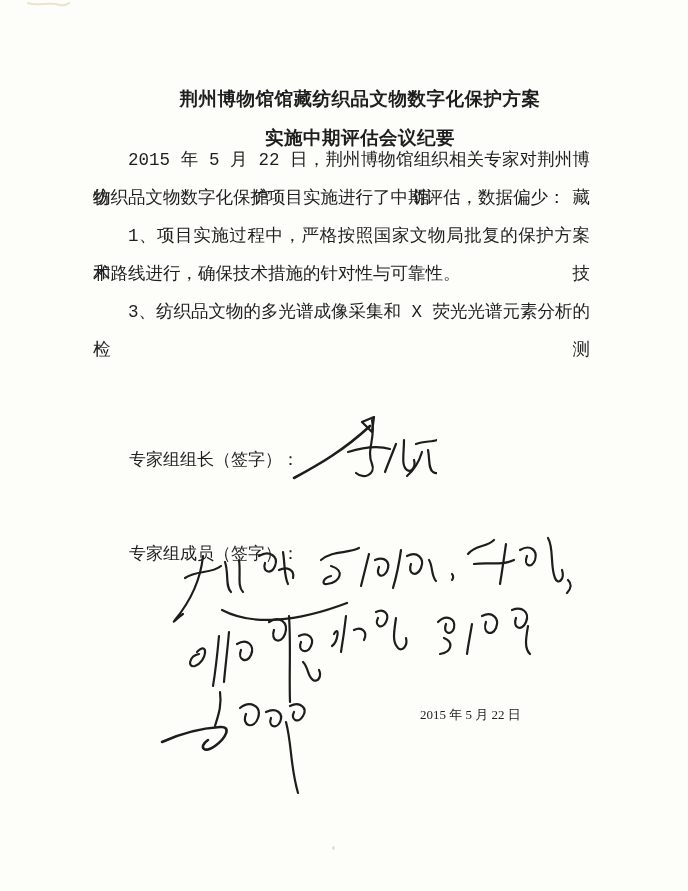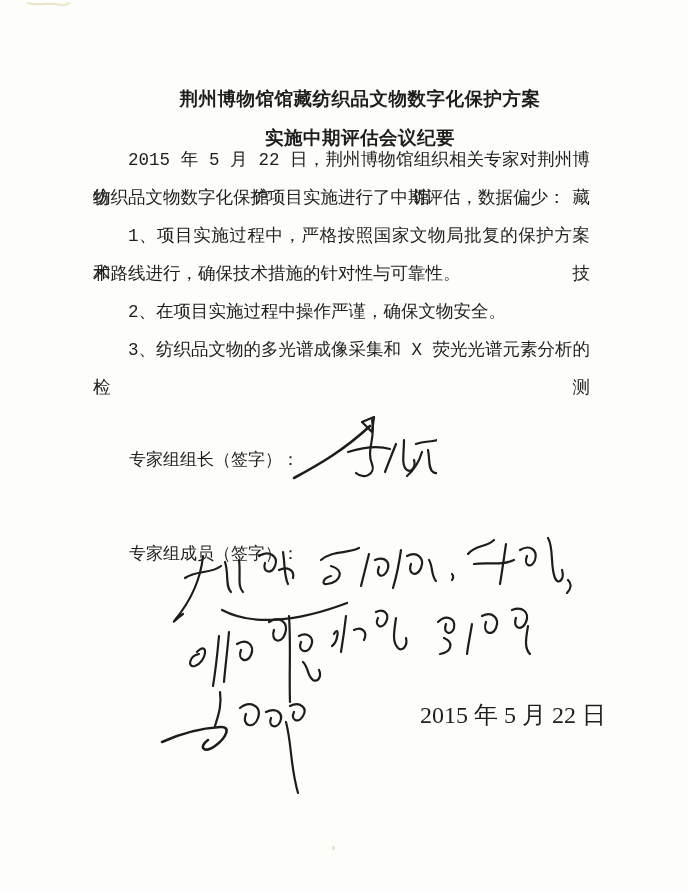--- a/index.html
+++ b/index.html
@@ -25,21 +25,21 @@
     line-height:38px;height:38px;margin:0;white-space:normal;font-family:Liberation Mono, monospace;
   }
   .indent{text-indent:2em;}
   .full{text-align:justify;text-align-last:justify;}
   .sig-label{
     position:absolute;left:129px;font-size:17px;line-height:38px;height:38px;
   }
   .leader-label{top:441px;}
   .members-label{top:536px;font-family:Liberation Mono, monospace;}
   .doc-date{
-    position:absolute;left:420px;top:696px;font-size:24px;line-height:38px;height:38px;
+    position:absolute;left:420px;top:696px;font-size:13px;line-height:38px;height:38px;
   }
   .sig{position:absolute;}
   .sig path{fill:none;stroke:#1d1d1b;stroke-width:2.2;stroke-linecap:round;stroke-linejoin:round;}
   .sig .thick{stroke-width:2.6;}
   .artifact path{fill:none;stroke:#e9e4cc;stroke-width:2;stroke-linecap:round;}
   .speck{position:absolute;width:3px;height:4px;border-radius:50%;background:#e6e0c4;}
 </style>
 </head>
 <body>
 
@@ -51,21 +51,20 @@
   <div class="speck" style="left:332px;top:846px;"></div>
 
   <h1 class="title-line title-1">荆州博物馆馆藏纺织品文物数字化保护方案</h1>
   <h1 class="title-line title-2">实施中期评估会议纪要</h1>
 
   <div class="body-block">
     <p class="line indent full">2015 年 5 月 22 日，荆州博物馆组织相关专家对荆州博物馆馆藏</p>
     <p class="line">纺织品文物数字化保护项目实施进行了中期评估，数据偏少：</p>
     <p class="line indent full">1、项目实施过程中，严格按照国家文物局批复的保护方案和技</p>
     <p class="line">术路线进行，确保技术措施的针对性与可靠性。</p>
-    <p class="line indent">2、在项目实施过程中操作严谨，确保文物安全。</p>
     <p class="line indent full">3、纺织品文物的多光谱成像采集和 X 荧光光谱元素分析的检测</p>
   </div>
 
   <div class="sig-label leader-label">专家组组长（签字）：</div>
   <div class="sig-label members-label">专家组成员（签字）：</div>
 
   <svg class="sig" style="left:292px;top:416px;" width="145" height="72" viewBox="0 0 145 72">
     <path class="thick" d="M2,62 C28,48 52,34 78,10"></path>
     <path d="M70,6 L82,1 L80,16 Q74,10 70,6"></path>
     <path d="M80,4 C84,22 74,34 80,48 C84,58 72,64 64,57"></path>

